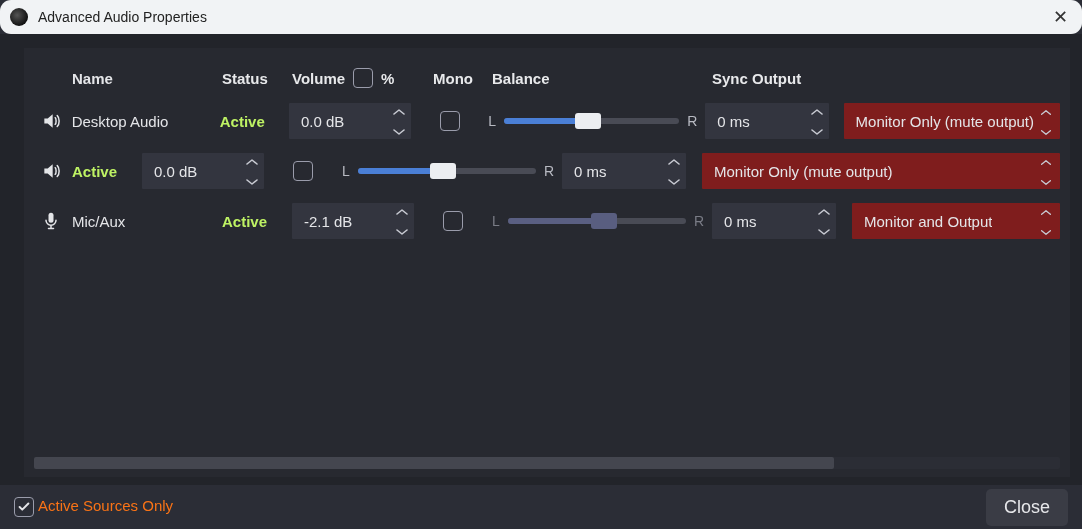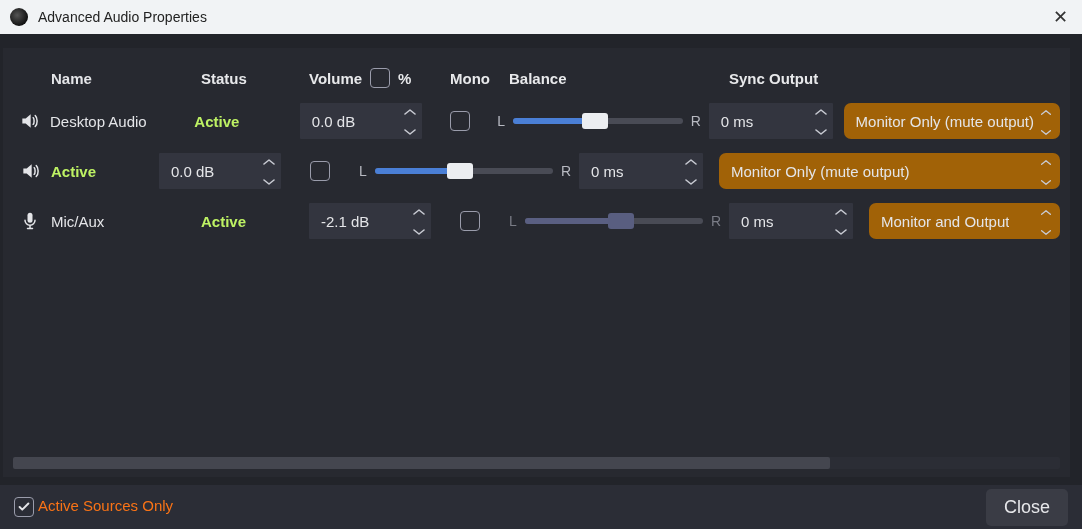--- a/index.html
+++ b/index.html
@@ -1,32 +1,32 @@
 <!DOCTYPE html>
 <html><head>
 <meta charset="utf-8">
 <style>
   * { box-sizing: border-box; margin: 0; padding: 0; }
   html, body { width: 1082px; height: 529px; overflow: hidden; font-family: -apple-system, "Segoe UI", Arial, sans-serif; background: #2b2d36; }
-  .titlebar { height: 34px; background: #f1f3f5; display: flex; align-items: center; padding: 0 10px; color: #222; font-size: 14px; }
+  .titlebar { height: 34px; background: #f1f3f5; display: flex; align-items: center; padding: 0 10px; color: #222; font-size: 14px; border-radius: 11px; }
   .titlebar .logo { width: 18px; height: 18px; border-radius: 50%; background: radial-gradient(circle at 40% 40%, #555 0%, #111 70%); margin-right: 10px; }
   .titlebar .title { flex: 1; }
   .titlebar .close-x { font-size: 18px; color: #333; cursor: pointer; padding: 0 4px; }
-  .content { padding: 14px 12px 8px 3px; height: calc(529px - 34px - 44px); background: #22242a; margin: 0; position: relative; }
+  .content { padding: 14px 12px 8px 24px; height: calc(529px - 34px - 44px); background: #22242a; margin: 0; position: relative; }
   .inner { background: #272930; padding: 12px 6px 6px 10px; height: 100%; position: relative; }
 
   .grid { width: 100%; }
   .row { display: flex; align-items: center; height: 50px; }
   .row.header { height: 36px; font-weight: 600; color: #e8e9eb; font-size: 15px; }
   .cell { display: flex; align-items: center; padding: 0 4px; }
   .c-icon { width: 34px; justify-content: center; }
   .c-name { width: 150px; color: #e4e5e8; font-size: 15px; }
   .c-status { width: 70px; font-size: 15px; font-weight: 600; }
   .status-active { color: #bef264; }
-  .c-volume { width: 130px; margin-left: 38px; }
+  .c-volume { width: 130px; }
   .c-mono { width: 70px; justify-content: center; text-align: right; }
   .c-balance { width: 220px; }
   .c-sync { width: 140px; }
   .c-monitor { flex: 1; padding-right: 4px; }
 
   .vol-head { display: flex; align-items: center; gap: 8px; }
   .chk { width: 20px; height: 20px; border: 1.5px solid #9a9cab; border-radius: 4px; background: transparent; display: inline-flex; align-items: center; justify-content: center; cursor: pointer; }
   .chk.checked svg { display: block; }
   .chk svg { display: none; width: 14px; height: 14px; }
 
@@ -36,21 +36,21 @@
   .spinbox .arrows svg { width: 12px; height: 8px; cursor: pointer; }
 
   .balance { display: flex; align-items: center; gap: 8px; color: #b8bac2; font-size: 14px; width: 100%; }
   .bal-track { position: relative; flex: 1; height: 6px; background: #494b55; border-radius: 3px; }
   .bal-fill { position: absolute; height: 6px; background: #4a7fd6; left: 0; border-radius: 3px; }
   .bal-thumb { position: absolute; top: -5px; width: 26px; height: 16px; background: #eceef1; border-radius: 3px; transform: translateX(-50%); }
   .balance.inactive .bal-fill { background: #5a5f82; }
   .balance.inactive .bal-thumb { background: #595e80; }
   .balance.inactive { color: #7a7c86; }
 
-  .dropdown { display: flex; align-items: center; background: #a16207; border-radius: 7px; height: 36px; width: 100%; padding: 0 8px 0 12px; justify-content: space-between; cursor: pointer; overflow: hidden; }
+  .dropdown { display: flex; align-items: center; background: #7f1d1d; border-radius: 1px; height: 36px; width: 100%; padding: 0 8px 0 12px; justify-content: space-between; cursor: pointer; overflow: hidden; }
   .dropdown .dval { color: #e4e5e8; font-size: 15px; white-space: nowrap; overflow: hidden; }
   .dropdown .darrows { display: flex; flex-direction: column; gap: 2px; margin-left: 6px; }
   .dropdown .darrows svg { width: 12px; height: 7px; }
 
   .speaker-icon svg, .mic-icon svg { width: 20px; height: 20px; fill: #e4e5e8; }
 
   .hscroll { position: absolute; left: 10px; right: 10px; bottom: 8px; height: 12px; background: #2b2d35; border-radius: 2px; }
   .hscroll .thumb { position: absolute; left: 0; width: 78%; height: 100%; background: #44464f; border-radius: 2px; }
 
   .footer { height: 44px; background: #2b2d36; display: flex; align-items: center; padding: 0 14px; }

